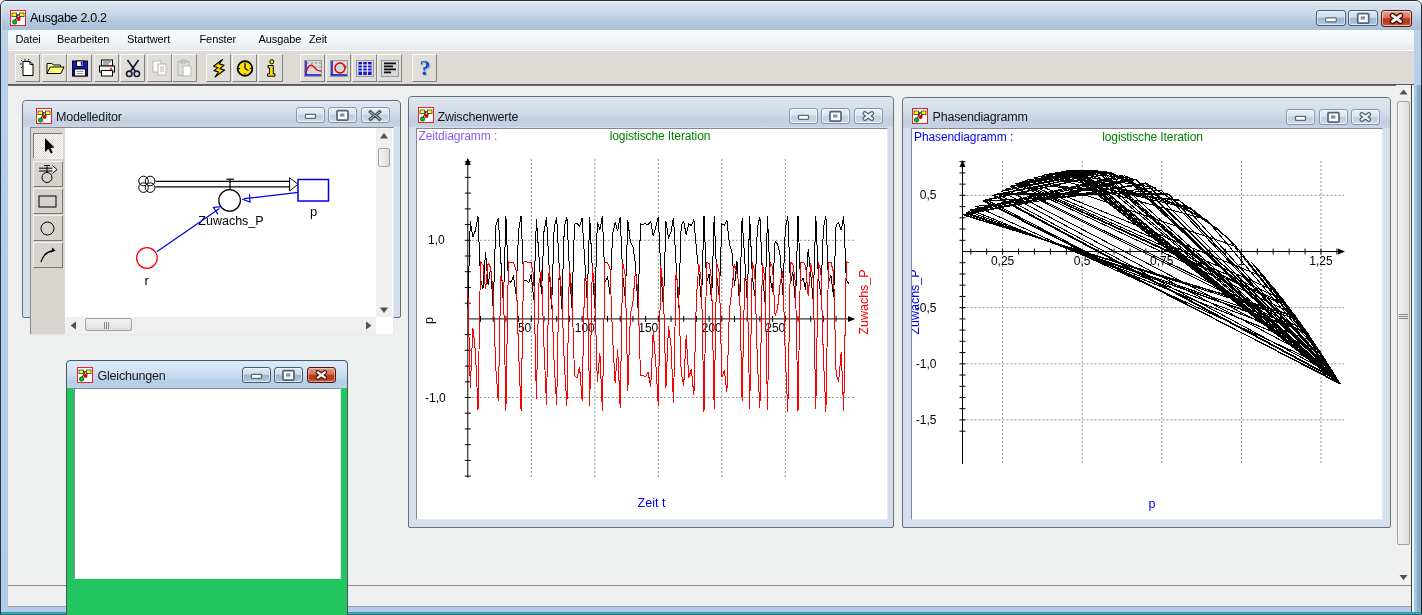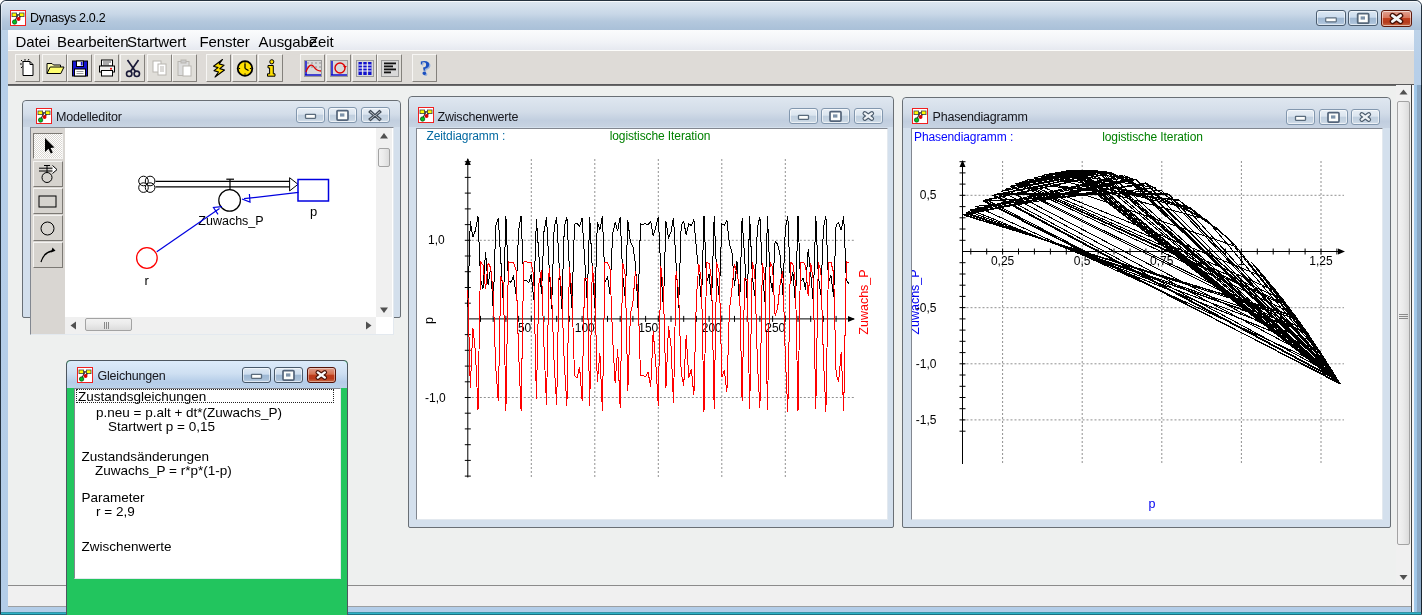--- a/index.html
+++ b/index.html
@@ -14,21 +14,21 @@
 .cbtn.red{background:linear-gradient(#e1a293 0,#d8765c 45%,#c0401f 50%,#b53a1c 75%,#c66a45);border-color:#5e180a}
 
 .cw{position:absolute;border:1px solid #696f75;border-radius:4px 4px 2px 2px}
 .cw .ct{position:absolute;font-size:12.5px;letter-spacing:-0.2px;color:#16161c;white-space:nowrap}
 .ccon{position:absolute;background:#fff;border-top:1px solid #828790;border-left:1px solid #828790;border-right:1px solid #e3e9ef;border-bottom:1px solid #e3e9ef}
 .kbtn{position:absolute;width:29px;height:16px;border-radius:3px}
 .kbtn.in{border:1px solid #8297ae;background:linear-gradient(#e8eef5 0,#dbe5ef 45%,#c0cfdf 50%,#c6d4e2 80%,#d3dee9);box-shadow:inset 0 0 0 1px rgba(255,255,255,.6)}
 .kbtn.act{border:1px solid #48596b;background:linear-gradient(#dfe9f3 0,#ccdcee 45%,#9db7d3 50%,#a6bed7 80%,#bcd0e4);box-shadow:inset 0 0 0 1px rgba(255,255,255,.55)}
 .kbtn.redb{border:1px solid #541208;background:linear-gradient(#dd9c8c 0,#d5714f 45%,#bf3d1c 50%,#b93a1b 75%,#ca6a43);box-shadow:inset 0 0 0 1px rgba(255,255,255,.4)}
 
-#menubar{position:absolute;left:8px;top:30px;width:1406px;height:20px;background:linear-gradient(#fbfcfd,#f1f3f7 60%,#e6e9f0);font-size:15px;letter-spacing:-0.1px;color:#000}
+#menubar{position:absolute;left:8px;top:30px;width:1406px;height:20px;background:linear-gradient(#fbfcfd,#f1f3f7 60%,#e6e9f0);font-size:11px;letter-spacing:-0.1px;color:#000}
 #menubar span{position:absolute;top:3px}
 
 #toolbar{position:absolute;left:8px;top:50px;width:1406px;height:35px;background:#dedbd7;border-top:1px solid #fdfdfb;border-bottom:1px solid #58585a}
 .tb{position:absolute;top:2.5px;width:25px;height:28px;background:#e0ded9;border-top:1px solid #f7f6f4;border-left:1px solid #f7f6f4;border-right:1px solid #84817c;border-bottom:1px solid #84817c;border-radius:1px}
 .tb svg{position:absolute;left:2px;top:3px}
 
 #mdi{position:absolute;left:8px;top:85px;width:1406px;height:500px;background:#eef0ef;border-top:1px solid #696969}
 #status{position:absolute;left:8px;top:585px;width:1406px;height:22px;background:#f0f0f0;border-top:1px solid #8b8b8b;border-bottom:1px solid #9c9fa2}
 #botline{position:absolute;left:1px;right:1px;top:611.5px;height:3.5px;background:linear-gradient(#48707c 0,#2aa6bb 25%,#2fbbd0 70%,#0c2f38 95%)}
 
@@ -42,21 +42,21 @@
 <svg class="abs" style="left:10px;top:10px" width="16" height="16" viewBox="0 0 16 16">
     <rect x="0.5" y="0.5" width="15" height="15" fill="#fff" stroke="#f02020"></rect>
     <rect x="2" y="3" width="4.6" height="3.6" fill="#ffff00" stroke="#404040" stroke-width="0.8"></rect>
     <rect x="9.4" y="3" width="4.6" height="3.6" fill="#ffff00" stroke="#404040" stroke-width="0.8"></rect>
     <line x1="6.6" y1="4.8" x2="9.4" y2="4.8" stroke="#303030" stroke-width="1.2"></line>
     <line x1="8" y1="5" x2="4.6" y2="11.6" stroke="#303030" stroke-width="1.1"></line>
     <line x1="8.6" y1="8.6" x2="10.8" y2="6.4" stroke="#303030" stroke-width="1.1"></line>
     <circle cx="8.6" cy="9" r="1.9" fill="#e00000"></circle>
     <circle cx="4.6" cy="12" r="2.2" fill="#00c020" stroke="#104010" stroke-width="0.7"></circle>
   </svg>
-<div id="title">Dynasys 2.0.2</div>
+<div id="title">Ausgabe 2.0.2</div>
 <div class="cbtn norm" style="left:1315.5px;top:10px;width:30px;height:16px"><svg width="28" height="14">
       <rect x="8.7" y="6.8" width="10.6" height="4" rx="0.5" fill="#fdfefd" stroke="#5c6e80" stroke-width="1.2"></rect>
     </svg></div>
 <div class="cbtn norm" style="left:1348px;top:10px;width:30px;height:16px"><svg width="28" height="14">
       <rect x="8.7" y="2.6" width="11" height="9.6" rx="1" fill="#fdfefd" stroke="#55677a" stroke-width="1.8"></rect>
       <rect x="11.6" y="5.4" width="4.4" height="3.2" fill="#7e93aa"></rect>
     </svg></div>
 <div class="cbtn red" style="left:1380.5px;top:9.5px;width:31px;height:17px"><svg width="29" height="15">
       <g stroke="#471106" stroke-width="5.6" stroke-linecap="round">
         <line x1="10.5" y1="4.6" x2="18.5" y2="10.4"></line>
@@ -368,24 +368,25 @@
           <line x1="9.8" y1="4.4" x2="16.8" y2="9.6"></line>
           <line x1="16.8" y1="4.4" x2="9.8" y2="9.6"></line>
         </g>
         <g stroke="#eef2f6" stroke-width="2.4" stroke-linecap="round">
           <line x1="9.8" y1="4.4" x2="16.8" y2="9.6"></line>
           <line x1="16.8" y1="4.4" x2="9.8" y2="9.6"></line>
         </g>
       </svg></div>
 <div class="ccon" style="left:7px;top:30.5px;width:472px;height:392px"></div>
 <div class="abs" style="left:8px;top:31.5px;width:470px;height:390px;background:#fff;overflow:hidden">
-<div class="abs" style="left:10px;top:0.5px;font-size:12px;letter-spacing:-0.1px;color:#0369a1">Zeitdiagramm :</div>
+<div class="abs" style="left:2px;top:0.5px;font-size:12px;letter-spacing:-0.1px;color:#8b5cf6">Zeitdiagramm :</div>
 <div class="abs" style="left:0;top:0.5px;width:487px;text-align:center;font-size:12px;letter-spacing:-0.1px;color:#008000">logistische Iteration</div>
 <div class="abs" style="left:4px;top:180px;width:16px;font-size:12.5px;color:#000;transform:rotate(-90deg)">p</div>
 <div class="abs" style="left:412px;top:166px;font-size:12.5px;color:#f00;transform:rotate(-90deg);transform-origin:50% 50%;width:70px;text-align:center;white-space:nowrap">Zuwachs_P</div>
+<div class="abs" style="left:0;top:367px;width:470px;text-align:center;font-size:12.5px;color:#0000f0">Zeit t</div>
 <svg width="471" height="391" style="position:absolute;left:0px;top:0px">
 <line x1="114.3" y1="30" x2="114.3" y2="348.5" stroke="#909090" stroke-dasharray="2,2"></line>
 <line x1="177.8" y1="30" x2="177.8" y2="348.5" stroke="#909090" stroke-dasharray="2,2"></line>
 <line x1="241.3" y1="30" x2="241.3" y2="348.5" stroke="#909090" stroke-dasharray="2,2"></line>
 <line x1="304.8" y1="30" x2="304.8" y2="348.5" stroke="#909090" stroke-dasharray="2,2"></line>
 <line x1="368.3" y1="30" x2="368.3" y2="348.5" stroke="#909090" stroke-dasharray="2,2"></line>
 <line x1="50.8" y1="111.3" x2="437" y2="111.3" stroke="#909090" stroke-dasharray="2,2"></line>
 <line x1="50.8" y1="268.5" x2="437" y2="268.5" stroke="#909090" stroke-dasharray="2,2"></line>
 <line x1="50.8" y1="30" x2="50.8" y2="348.5" stroke="#000"></line>
 <line x1="50.8" y1="189.9" x2="437" y2="189.9" stroke="#000"></line>
@@ -587,22 +588,12 @@
         <g stroke="#4a1206" stroke-width="4.6" stroke-linecap="round">
           <line x1="9.8" y1="4.4" x2="16.8" y2="9.6"></line>
           <line x1="16.8" y1="4.4" x2="9.8" y2="9.6"></line>
         </g>
         <g stroke="#fbfcfd" stroke-width="2.4" stroke-linecap="round">
           <line x1="9.8" y1="4.4" x2="16.8" y2="9.6"></line>
           <line x1="16.8" y1="4.4" x2="9.8" y2="9.6"></line>
         </g>
       </svg></div>
 <div class="ccon" style="left:7px;top:27px;width:267.5px;height:191px"></div>
-<div class="abs" style="left:8px;top:28px;width:265.5px;height:189px;background:#fff;overflow:hidden;font-size:13.5px">
-<div class="eqtxt" style="left:1.5px;top:0.5px;border:1px dotted #222;padding:0 1px;width:258px;height:13.5px;line-height:13.5px">Zustandsgleichungen</div>
-<div class="eqtxt" style="left:21.5px;top:16px">p.neu = p.alt + dt*(Zuwachs_P)</div>
-<div class="eqtxt" style="left:33.5px;top:30px">Startwert p = 0,15</div>
-<div class="eqtxt" style="left:7px;top:60px">Zustandsänderungen</div>
-<div class="eqtxt" style="left:20.5px;top:74px">Zuwachs_P = r*p*(1-p)</div>
-<div class="eqtxt" style="left:7px;top:101px">Parameter</div>
-<div class="eqtxt" style="left:21.5px;top:115px">r = 2,9</div>
-<div class="eqtxt" style="left:7px;top:150px">Zwischenwerte</div>
-</div>
 </div>
 </body></html>

